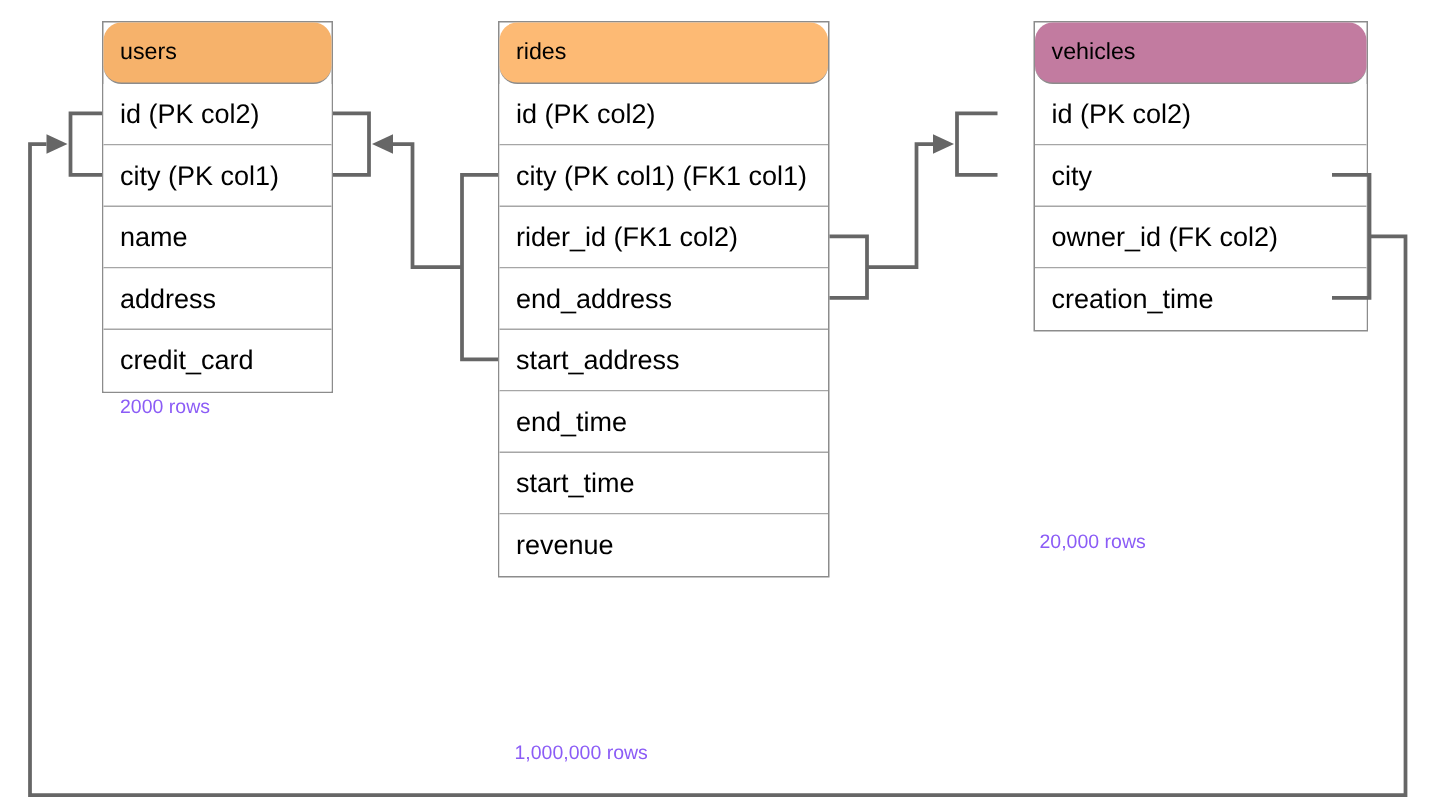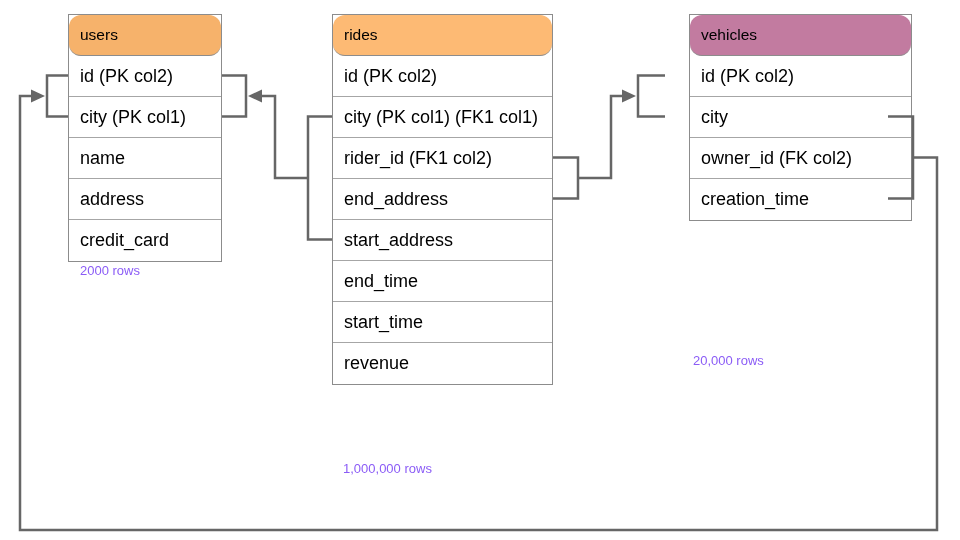--- a/index.html
+++ b/index.html
@@ -58,21 +58,21 @@
     stroke-width: 2.5;
     stroke-linejoin: miter;
   }
   .arrowhead { fill: currentColor; stroke: none; }
 
   #users-table    { left: 68px;  top: 14px; width: 154px; }
   #rides-table    { left: 332px; top: 14px; width: 221px; }
   #vehicles-table { left: 689px; top: 14px; width: 223px; }
 
   #users-caption    { left: 80px;  top: 263px; }
-  #rides-caption    { left: 343px; top: 461px; }
+  #rides-caption    { left: 343px; top: 494px; }
   #vehicles-caption { left: 677px; top: 353px; margin-left: 16px; }
 </style>
 </head>
 <body>
 
 <div class="stage">
 
   <div class="db-table" id="users-table">
     <div class="hdr" style="background-color: rgb(246, 178, 107);">users</div>
     <div class="row">id (PK col2)</div>

